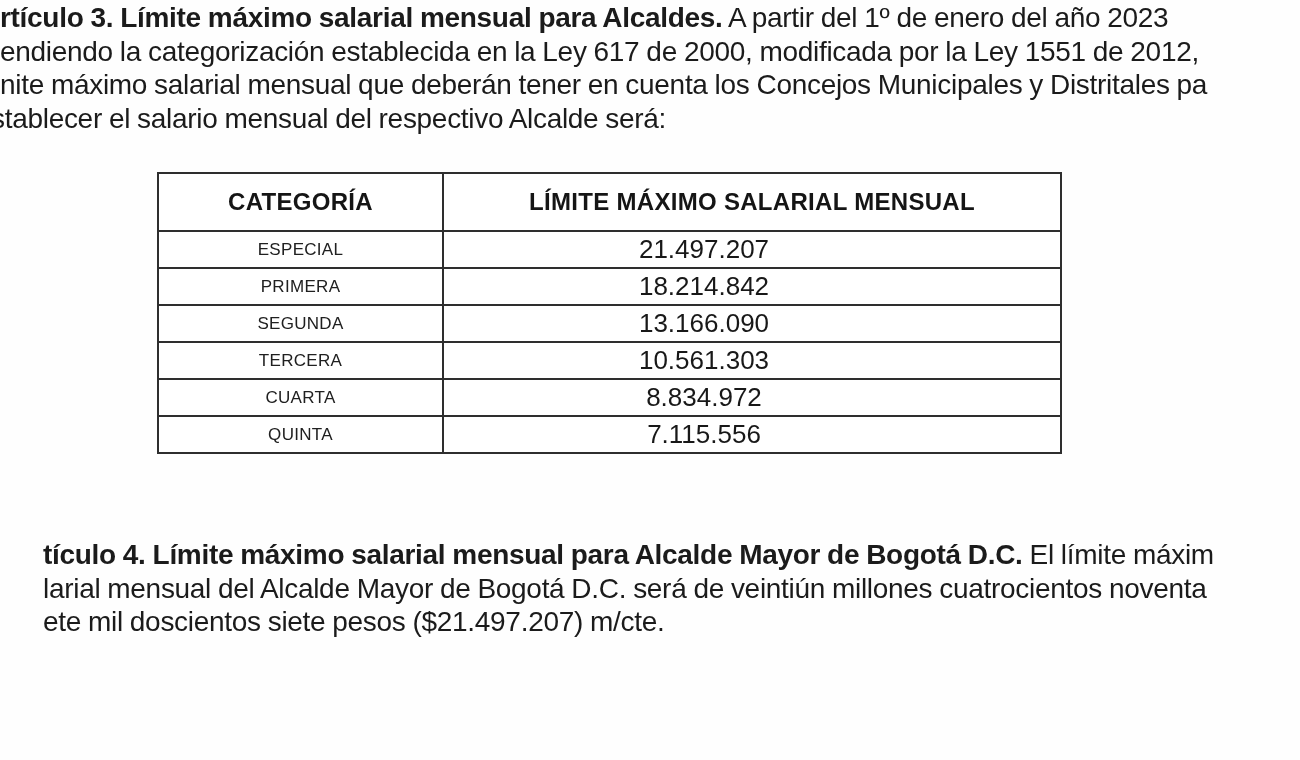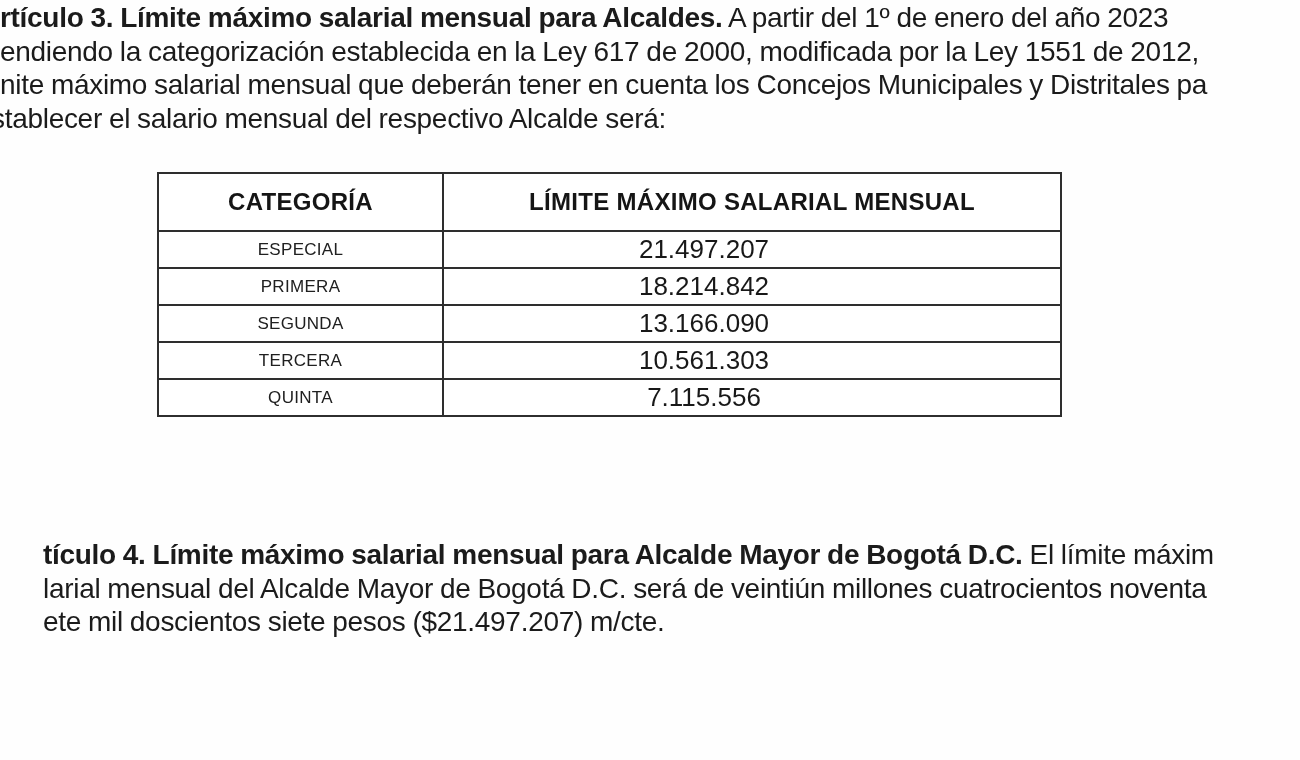--- a/index.html
+++ b/index.html
@@ -103,20 +103,24 @@
       </tr>
       <tr>
         <td class="cat">SEGUNDA</td>
         <td class="lim">13.166.090</td>
       </tr>
       <tr>
         <td class="cat">TERCERA</td>
         <td class="lim">10.561.303</td>
       </tr>
       <tr>
+        <td class="cat">CUARTA</td>
+        <td class="lim">8.834.972</td>
+      </tr>
+      <tr>
         <td class="cat">QUINTA</td>
         <td class="lim">7.115.556</td>
       </tr>
     </tbody>
   </table>
 
   <div class="para para4">
     <div class="line"><span class="b">tículo 4.</span><span class="bi"> Límite máximo salarial mensual para Alcalde Mayor de Bogotá D.C.</span><span> El límite máxim</span></div>
     <div class="line"><span>larial mensual del Alcalde Mayor de Bogotá D.C. será de veintiún millones cuatrocientos noventa</span></div>
     <div class="line"><span>ete mil doscientos siete pesos ($21.497.207) m/cte.</span></div>

